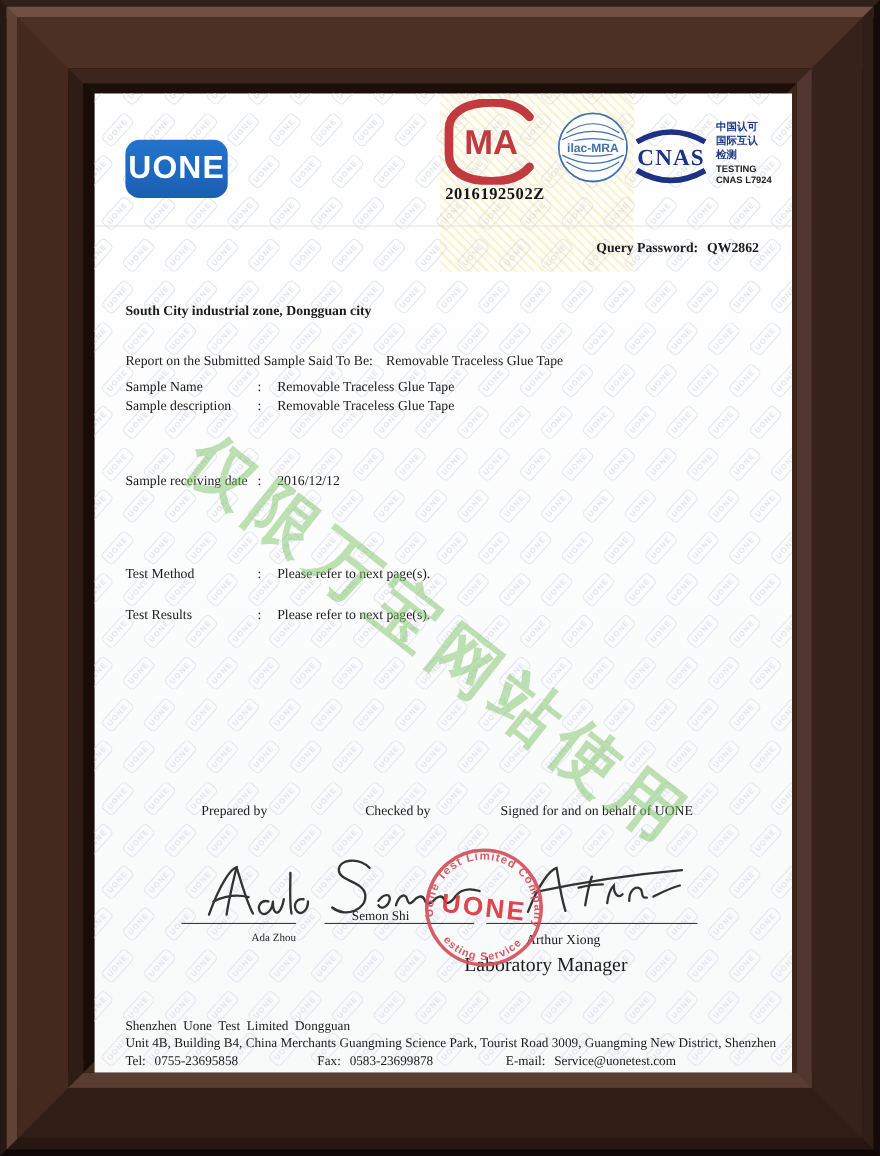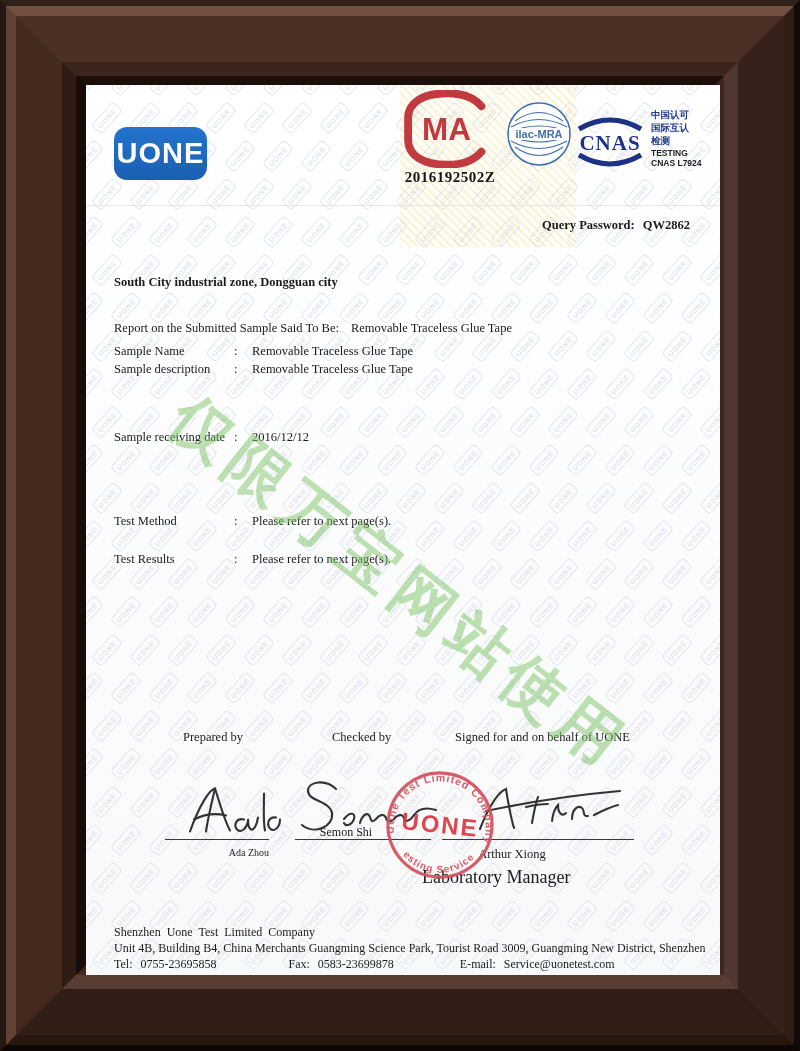--- a/index.html
+++ b/index.html
@@ -611,21 +611,21 @@
 
       <div class="sigline l1"></div>
       <div class="sigline l2"></div>
       <div class="sigline l3"></div>
 
       <div class="n2">Semon Shi</div>
       <div class="n1">Ada Zhou</div>
       <div class="n3a">Arthur Xiong</div>
       <div class="n3b">Laboratory Manager</div>
 
-      <div class="foot1">Shenzhen  Uone Test Limited  Company</div>
+      <div class="foot1">Shenzhen  Uone Test Limited  Dongguan</div>
       <div class="foot2">Unit 4B, Building B4, China Merchants Guangming Science Park, Tourist Road 3009, Guangming New District, Shenzhen</div>
       <div class="foot3">
         <span>Tel:</span><span class="v">0755-23695858</span><span class="gap1">Fax:</span><span class="v">0583-23699878</span><span class="gap2">E-mail:</span><span class="v">Service@uonetest.com</span>
       </div>
     </div>
 
     <div class="greenwm">仅限万宝网站使用</div>
 
     <svg class="stamp" viewBox="0 0 116 116">
       <defs>

